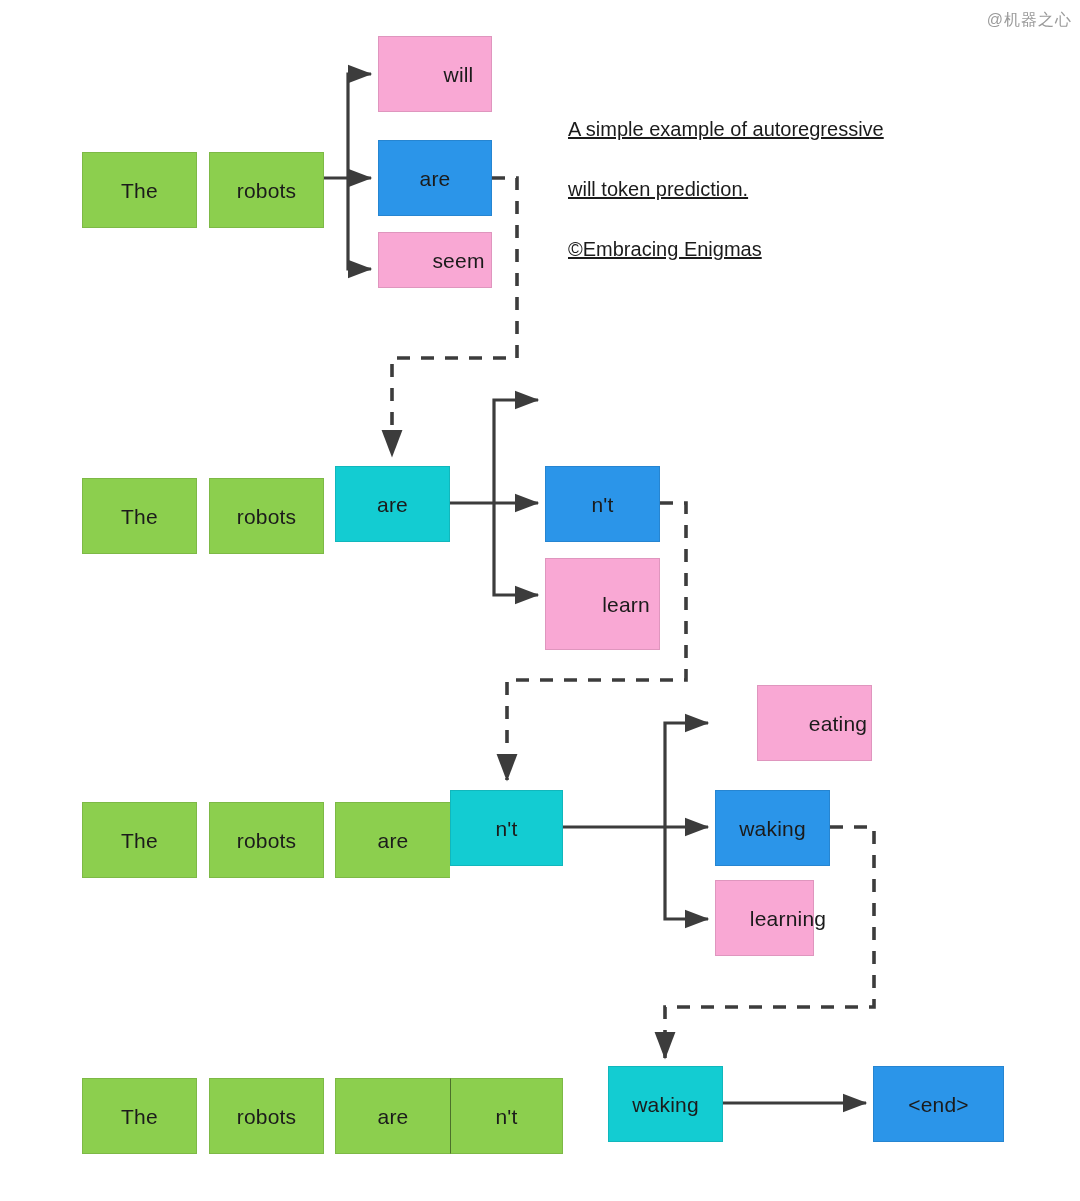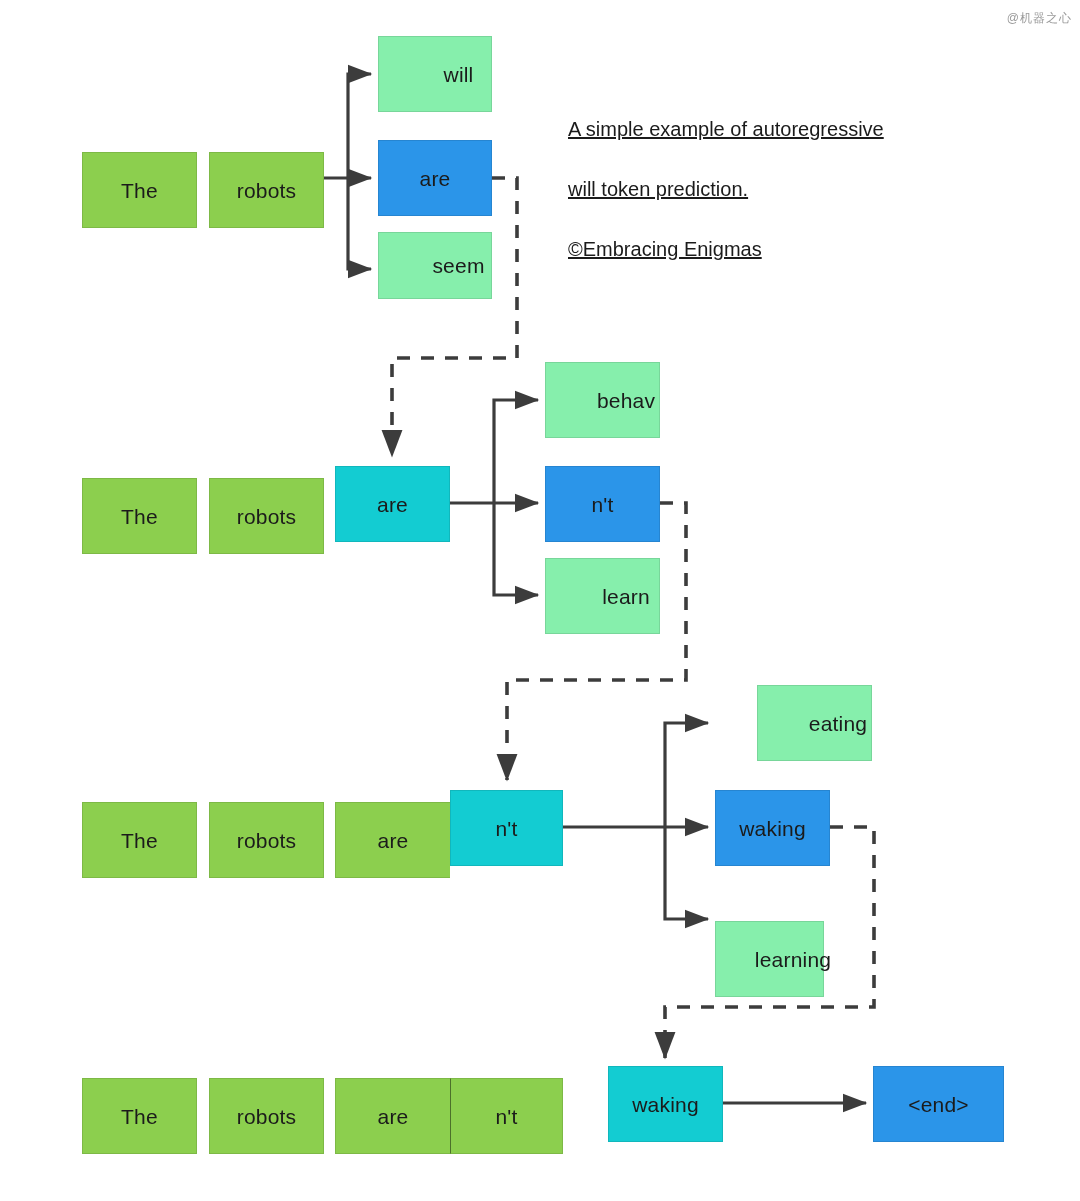--- a/index.html
+++ b/index.html
@@ -35,36 +35,36 @@
     font-size: 21px;
     line-height: 1;
     letter-spacing: .2px;
     color: #1b1b1b;
     border: 1px solid rgba(0,0,0,0.10);
     z-index: 3;
   }
   .green      { background: #8CCF4E; margin-top: 12px; }
   .teal       { background: #13CCD2; }
   .blue       { background: #2B95E9; }
-  .lightblue  { background: #86efac; padding-left: 47px; }
+  .lightblue  { background: #f9a8d4; padding-left: 47px; }
   .joinleft   { border-left: 1px solid rgba(0,0,0,0.45); }
   .nobordr    { border-right: none; }
 
   .note {
     position: absolute;
     font-size: 20px;
     line-height: 30px;
     color: #1b1b1b;
     white-space: pre-line;
     z-index: 4;
     text-decoration: underline;
   }
   .watermark {
     position: absolute;
-    font-size: 12px;
+    font-size: 16px;
     color: #9b9b9b;
     letter-spacing: 1px;
     z-index: 5;
   }
 </style>
 </head>
 <body>
 
 <div id="canvas">
 
@@ -108,38 +108,37 @@
     <g fill="none" stroke="#3c3c3c" stroke-width="3.2">
       <path d="M723,1103 L866,1103" marker-end="url(#arw)"></path>
     </g>
   </svg>
 
   <div class="tok green" style="left:82px; top:140px; width:115px; height:76px;">The</div>
   <div class="tok green" style="left:209px; top:140px; width:115px; height:76px;">robots</div>
 
   <div class="tok lightblue" style="left:378px; top:36px; width:114px; height:76px;">will</div>
   <div class="tok blue" style="left:378px; top:140px; width:114px; height:76px;">are</div>
-  <div class="tok lightblue" style="left:378px; top:232px; width:114px; height:67px;">seem</div>
+  <div class="tok lightblue" style="left:378px; top:232px; width:114px; height:56px;">seem</div>
 
   <div class="tok green" style="left:82px; top:466px; width:115px; height:76px;">The</div>
   <div class="tok green" style="left:209px; top:466px; width:115px; height:76px;">robots</div>
   <div class="tok teal" style="left:335px; top:466px; width:115px; height:76px;">are</div>
 
-  <div class="tok lightblue" style="left:545px; top:362px; width:115px; height:76px;">behav</div>
   <div class="tok blue" style="left:545px; top:466px; width:115px; height:76px;">n't</div>
-  <div class="tok lightblue" style="left:545px; top:558px; width:115px; height:76px;">learn</div>
+  <div class="tok lightblue" style="left:545px; top:558px; width:115px; height:92px;">learn</div>
 
   <div class="tok green" style="left:82px; top:790px; width:115px; height:76px;">The</div>
   <div class="tok green" style="left:209px; top:790px; width:115px; height:76px;">robots</div>
   <div class="tok green nobordr" style="left:335px; top:790px; width:115px; height:76px;">are</div>
   <div class="tok teal" style="left:450px; top:790px; width:113px; height:76px;">n't</div>
 
   <div class="tok lightblue" style="left:757px; top:685px; width:115px; height:76px;">eating</div>
   <div class="tok blue" style="left:715px; top:790px; width:115px; height:76px;">waking</div>
-  <div class="tok lightblue" style="left:715px; top:921px; width:109px; height:76px;">learning</div>
+  <div class="tok lightblue" style="left:715px; top:880px; width:99px; height:76px;">learning</div>
 
   <div class="tok green" style="left:82px; top:1066px; width:115px; height:76px;">The</div>
   <div class="tok green" style="left:209px; top:1066px; width:115px; height:76px;">robots</div>
   <div class="tok green nobordr" style="left:335px; top:1066px; width:115px; height:76px;">are</div>
   <div class="tok green joinleft" style="left:450px; top:1066px; width:113px; height:76px;">n't</div>
 
   <div class="tok teal" style="left:608px; top:1066px; width:115px; height:76px;">waking</div>
   <div class="tok blue" style="left:873px; top:1066px; width:131px; height:76px;">&lt;end&gt;</div>
 
   <div class="note" style="left:568px; top:84px;">

